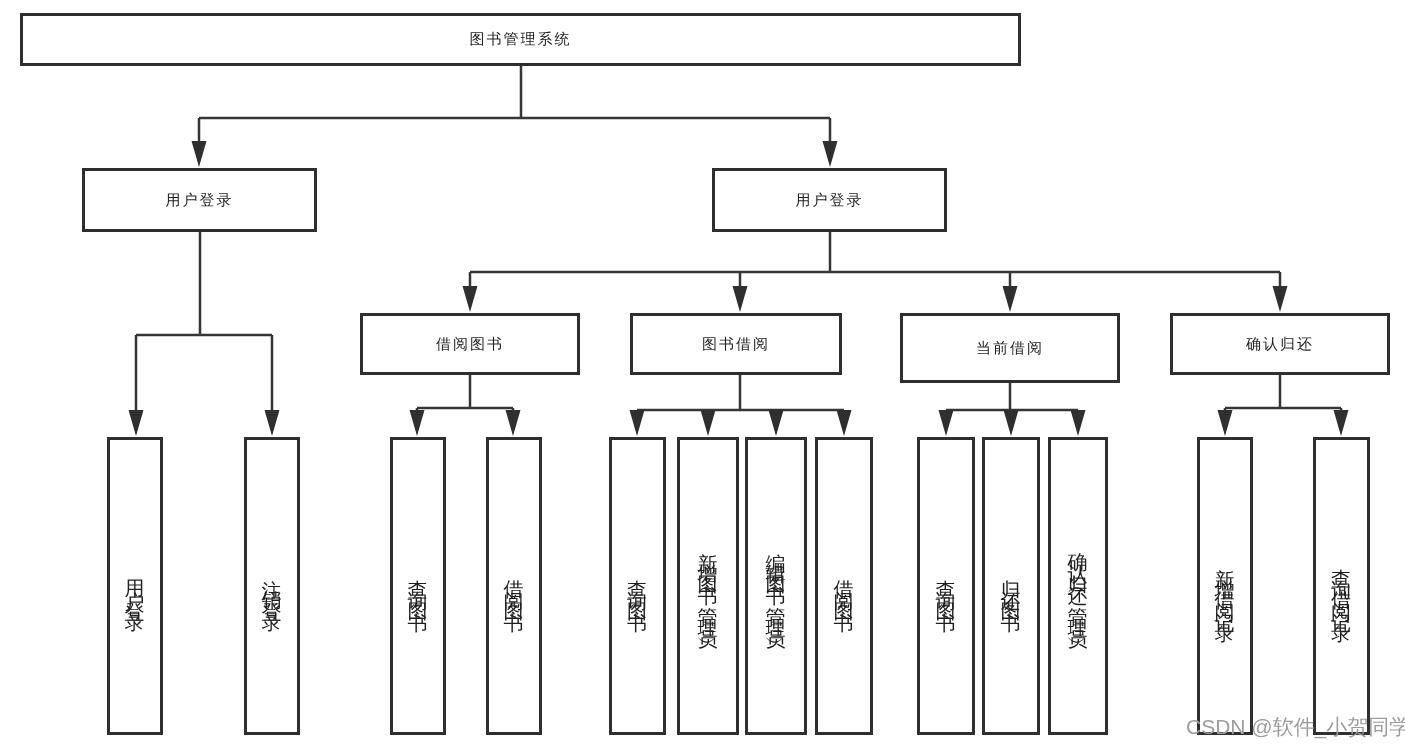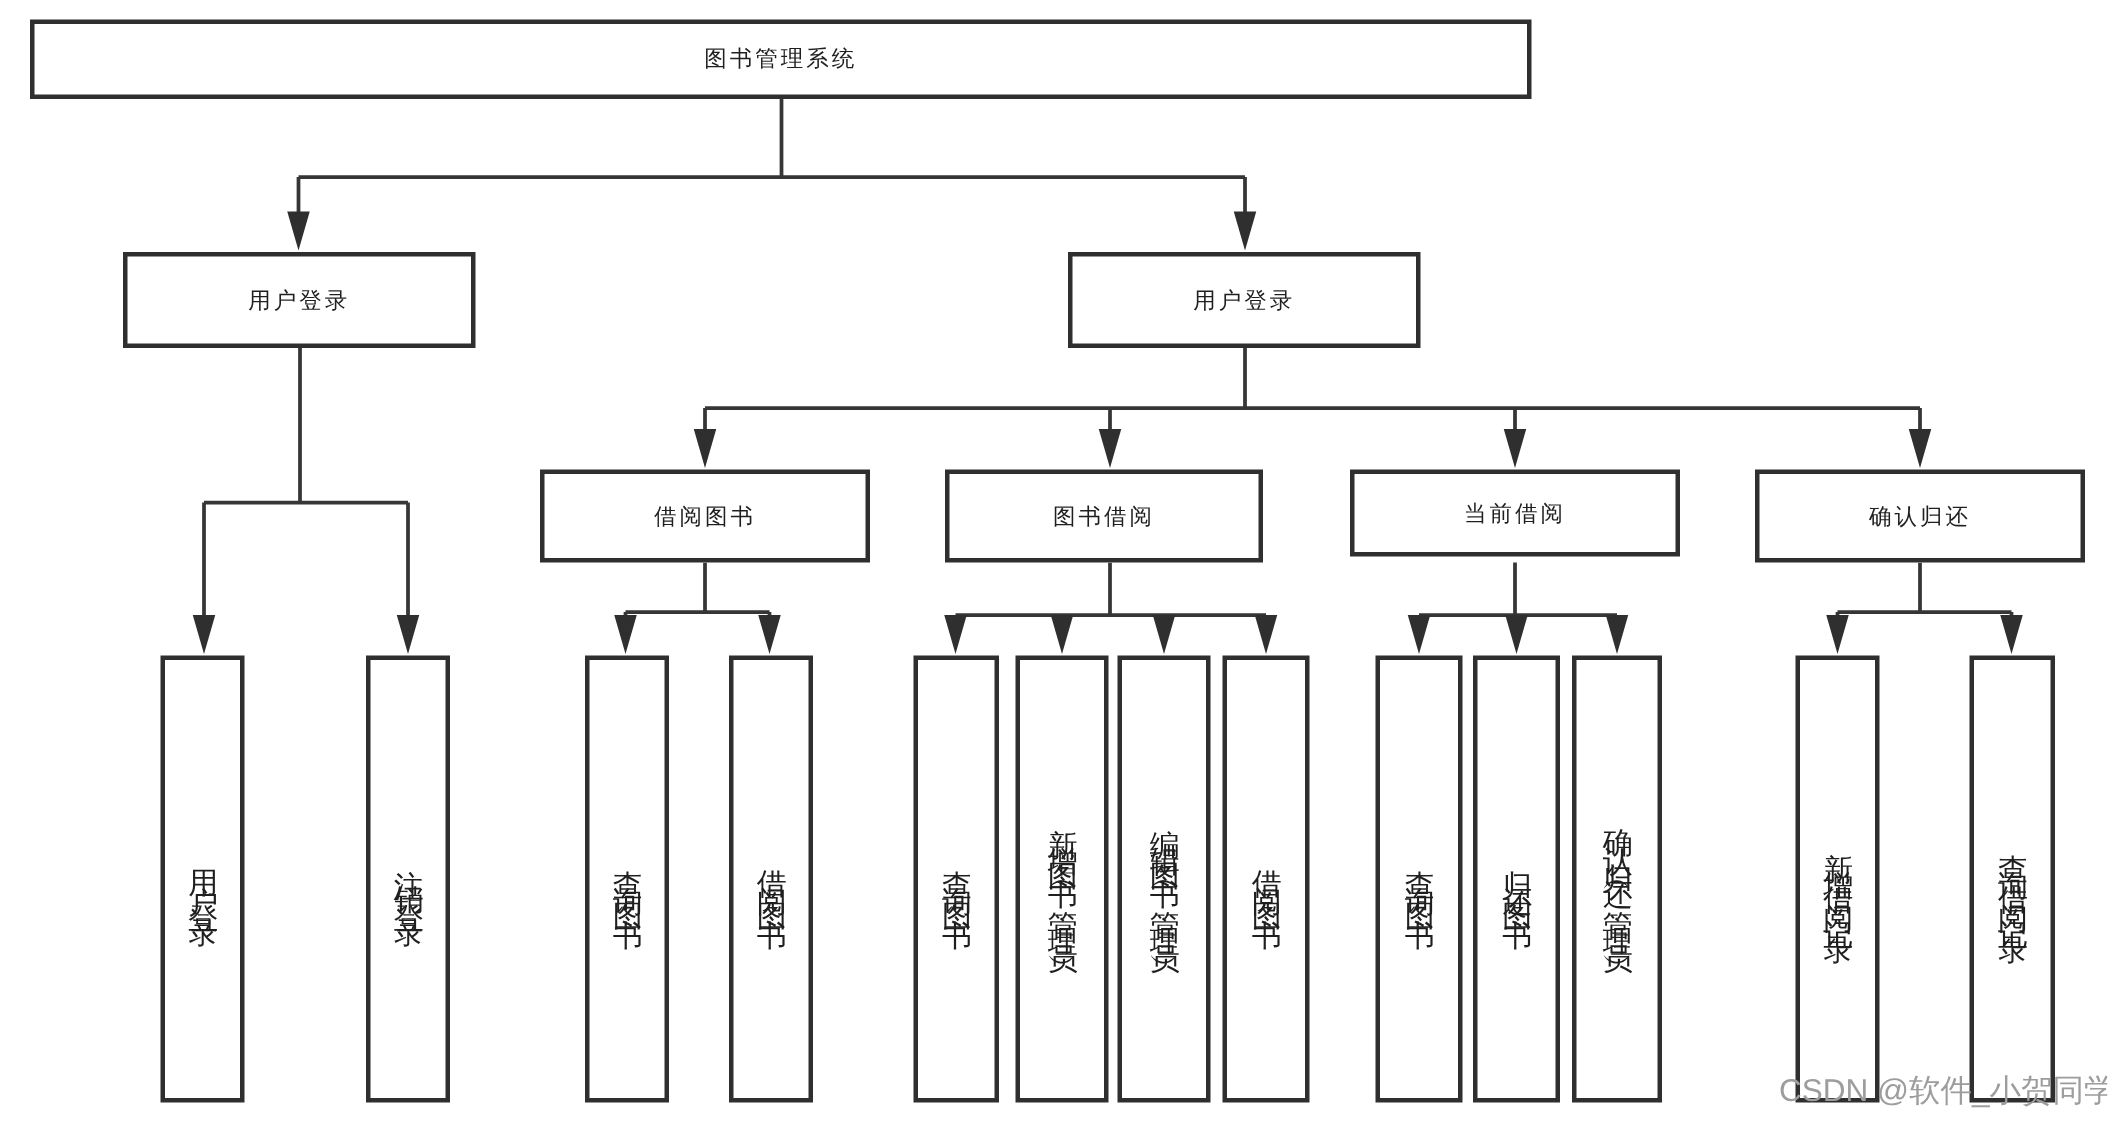--- a/index.html
+++ b/index.html
@@ -97,21 +97,21 @@
   <div class="node h" style="left:712px; top:168px; width:235px; height:64px">
     <span>用户登录</span>
   </div>
 
   <div class="node h" style="left:360px; top:313px; width:220px; height:62px">
     <span>借阅图书</span>
   </div>
   <div class="node h" style="left:630px; top:313px; width:212px; height:62px">
     <span>图书借阅</span>
   </div>
-  <div class="node h" style="left:900px; top:313px; width:220px; height:58px">
+  <div class="node h" style="left:900px; top:313px; width:220px; height:70px">
     <span>当前借阅</span>
   </div>
   <div class="node h" style="left:1170px; top:313px; width:220px; height:62px">
     <span>确认归还</span>
   </div>
 
   <div class="node v" style="left:107px; top:437px; width:56px; height:298px">
     <span>用户登录</span>
   </div>
   <div class="node v" style="left:244px; top:437px; width:56px; height:298px">

